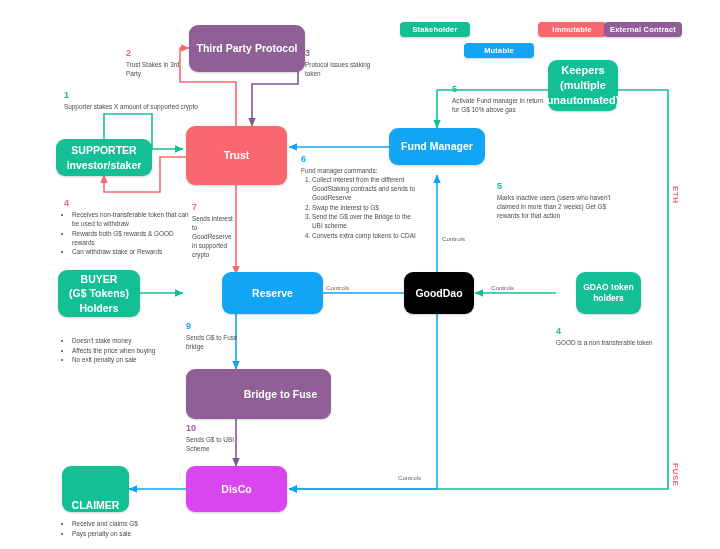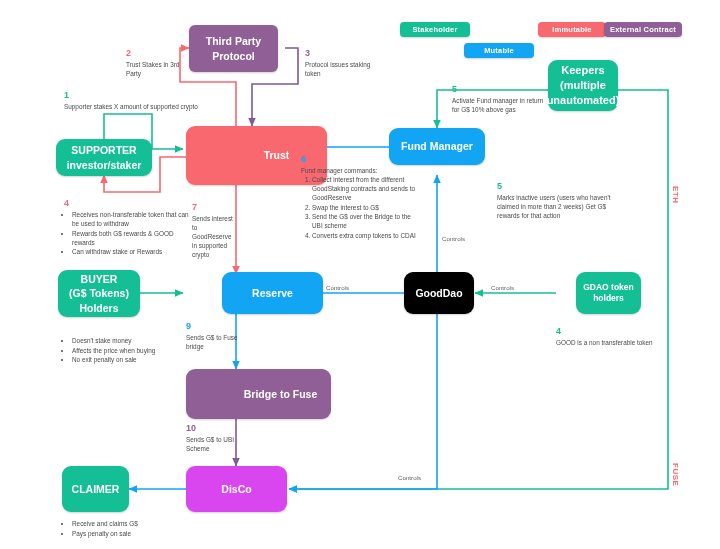--- a/index.html
+++ b/index.html
@@ -90,30 +90,30 @@
   <div class="legend" style="left:464px;top:22px;width:70px;background:#12a5f4;margin-top:21px;">
     <span>Mutable</span>
   </div>
   <div class="legend" style="left:538px;top:22px;width:68px;background:#f8686e;">
     <span>Immutable</span>
   </div>
   <div class="legend" style="left:604px;top:22px;width:78px;background:#8f5f96;">
     <span>External Contract</span>
   </div>
 
-  <div class="node" style="left:189px;top:25px;width:89px;height:47px;background:#8f5f96;border-radius:6px;">
+  <div class="node" style="left:189px;top:25px;width:116px;height:47px;background:#8f5f96;">
     <span>Third Party Protocol</span>
   </div>
 
   <div class="node" style="left:56px;top:139px;width:96px;height:37px;background:#15bf95;">
     <span>SUPPORTER</span>
     <span>investor/staker</span>
   </div>
 
-  <div class="node" style="left:186px;top:126px;width:101px;height:59px;background:#f8686e;padding-left:40px;">
+  <div class="node" style="left:186px;top:126px;width:101px;height:59px;background:#f8686e;">
     <span>Trust</span>
   </div>
 
   <div class="node" style="left:389px;top:128px;width:96px;height:37px;background:#12a5f4;">
     <span>Fund Manager</span>
   </div>
 
   <div class="node" style="left:548px;top:60px;width:70px;height:51px;background:#15bf95;font-size:11px;">
     <span>Keepers</span>
     <span>(multiple</span>
@@ -136,21 +136,21 @@
 
   <div class="node" style="left:556px;top:272px;width:65px;height:42px;background:#15bf95;font-size:8.5px;margin-left:20px;">
     <span>GDAO token</span>
     <span>holders</span>
   </div>
 
   <div class="node" style="left:186px;top:369px;width:101px;height:50px;background:#8f5f96;padding-left:44px;">
     <span>Bridge to Fuse</span>
   </div>
 
-  <div class="node" style="left:62px;top:466px;width:67px;height:46px;background:#15bf95;">
+  <div class="node" style="left:62px;top:466px;width:67px;height:46px;background:#15bf95;justify-content:flex-end;">
     <span>CLAIMER</span>
   </div>
 
   <div class="node" style="left:186px;top:466px;width:101px;height:46px;background:#d946ef;">
     <span>DisCo</span>
   </div>
 
   <div class="note" style="left:64px;top:91px;width:145px;">
     <span class="num" style="color:#15bf95;">1</span>
     <span class="body">Supporter stakes X amount of supported crypto</span>

